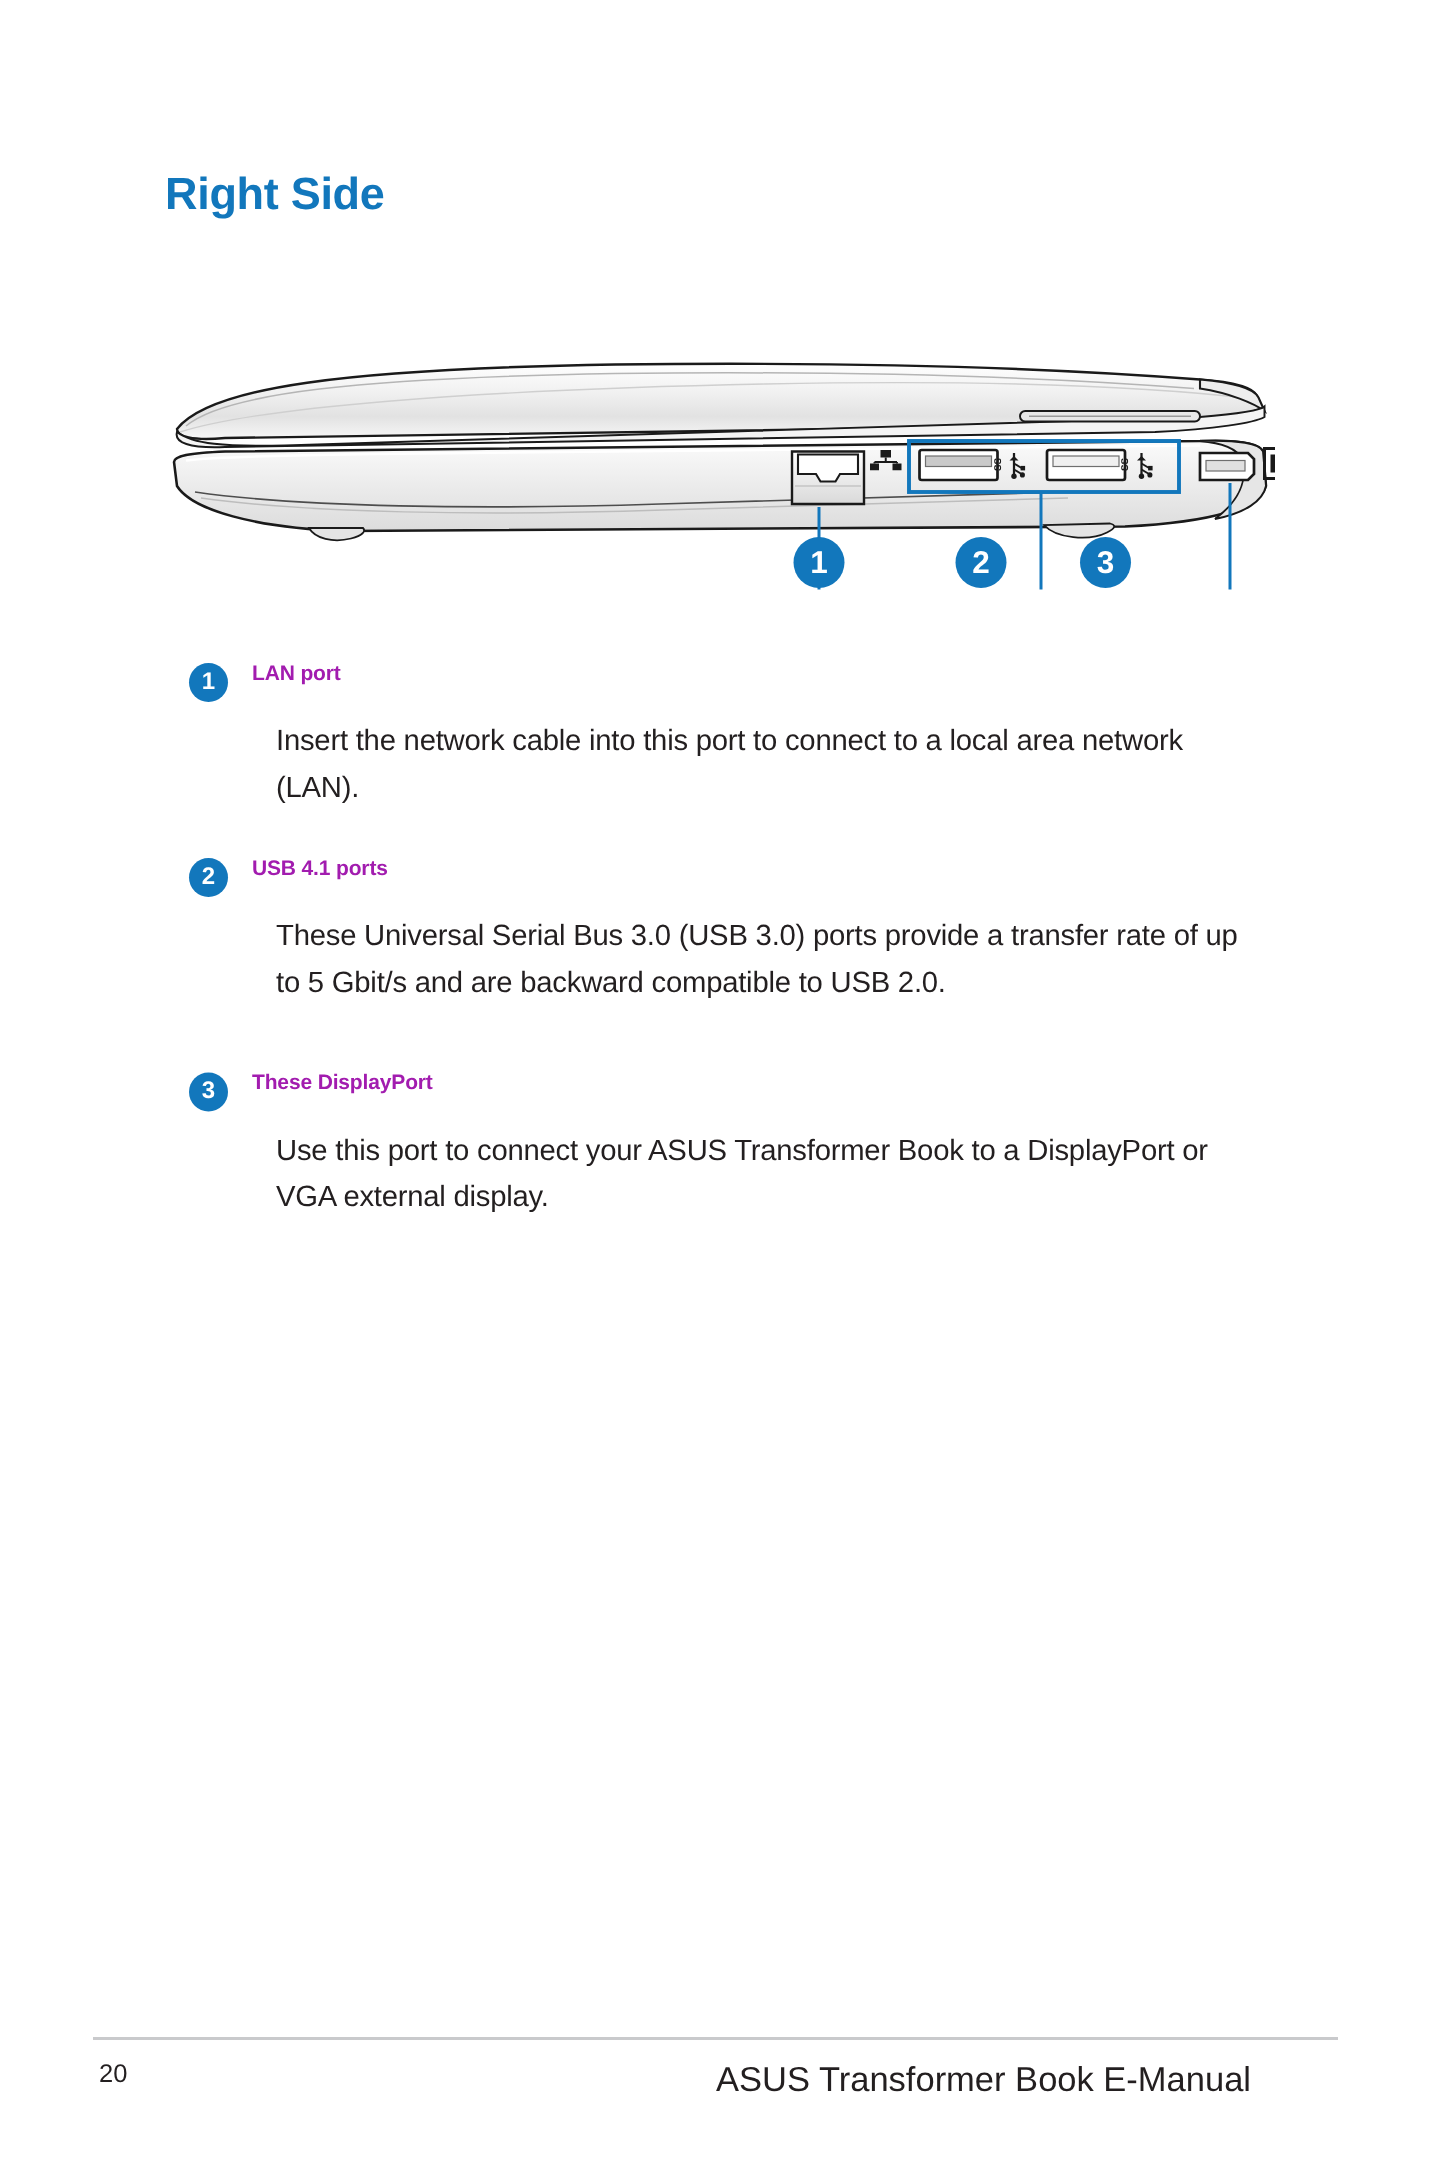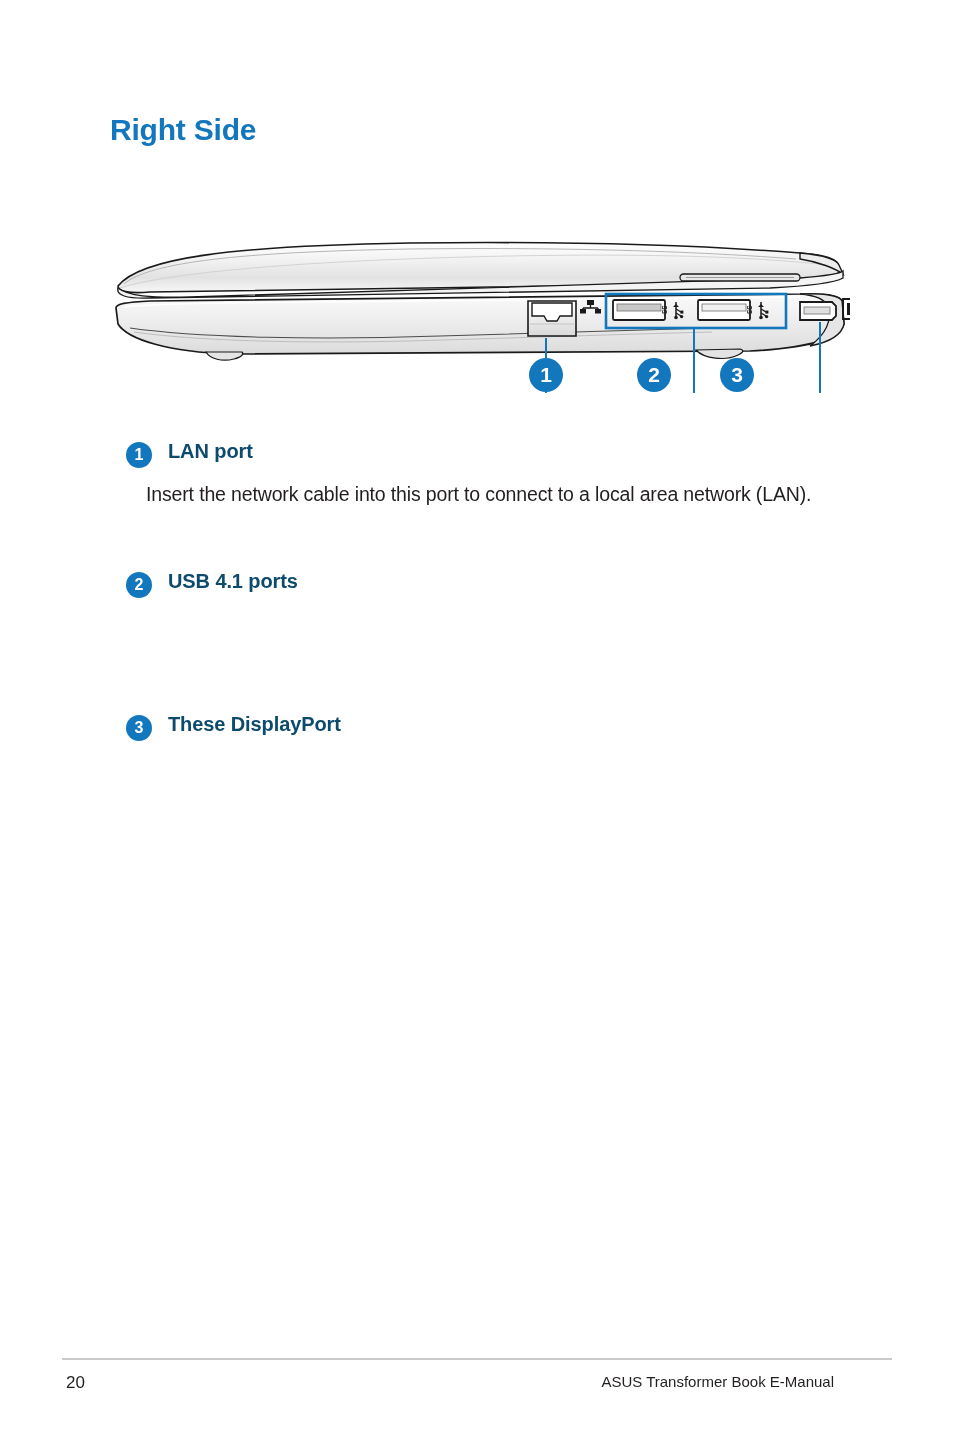--- a/index.html
+++ b/index.html
@@ -72,29 +72,29 @@
     color: #ffffff;
     font-size: 16px;
     font-weight: bold;
     line-height: 26px;
     text-align: center;
   }
   .sec-title {
     position: absolute;
     left: 42px;
     top: 0;
-    font-size: 20px;
+    font-size: 14px;
     font-weight: bold;
-    color: #0c4a6e;
+    color: #a21caf;
     letter-spacing: -0.1px;
     white-space: nowrap;
   }
   .sec-body {
     margin-top: 9px;
-    margin-left: 20px;
+    margin-left: 58px;
     font-size: 19.5px;
     line-height: 31px;
     color: #231f20;
     letter-spacing: -0.15px;
     max-width: 672px;
   }
 
   
   .note-box {
     position: absolute;
@@ -131,21 +131,21 @@
     position: absolute;
     left: 66px;
     top: 1373px;
     font-size: 17px;
     color: #231f20;
   }
   .footer-title {
     position: absolute;
     right: 120px;
     top: 1373px;
-    font-size: 15px;
+    font-size: 23px;
     color: #231f20;
     white-space: nowrap;
   }
 </style>
 </head>
 <body>
 
 <div class="page">
 
   <div class="page-title">Right Side</div>
@@ -292,27 +292,29 @@
       <div class="sec-title">LAN port</div>
     </div>
     <div class="sec-body">Insert the network cable into this port to connect to a local area network (LAN).</div>
   </div>
 
   <div class="section sec2">
     <div class="sec-head">
       <div class="badge">2</div>
       <div class="sec-title">USB 4.1 ports</div>
     </div>
+    <div class="sec-body">These Universal Serial Bus 3.0 (USB 3.0) ports provide a transfer rate of up to 5 Gbit/s and are backward compatible to USB 2.0.</div>
   </div>
 
   <div class="section sec3">
     <div class="sec-head">
       <div class="badge">3</div>
       <div class="sec-title">These DisplayPort</div>
     </div>
+    <div class="sec-body">Use this port to connect your ASUS Transformer Book to a DisplayPort or VGA external display.</div>
   </div>
 
 
   <div class="footer-rule"></div>
   <div class="footer-page">20</div>
   <div class="footer-title">ASUS Transformer Book E-Manual</div>
 
 </div>
 
 </body></html>

